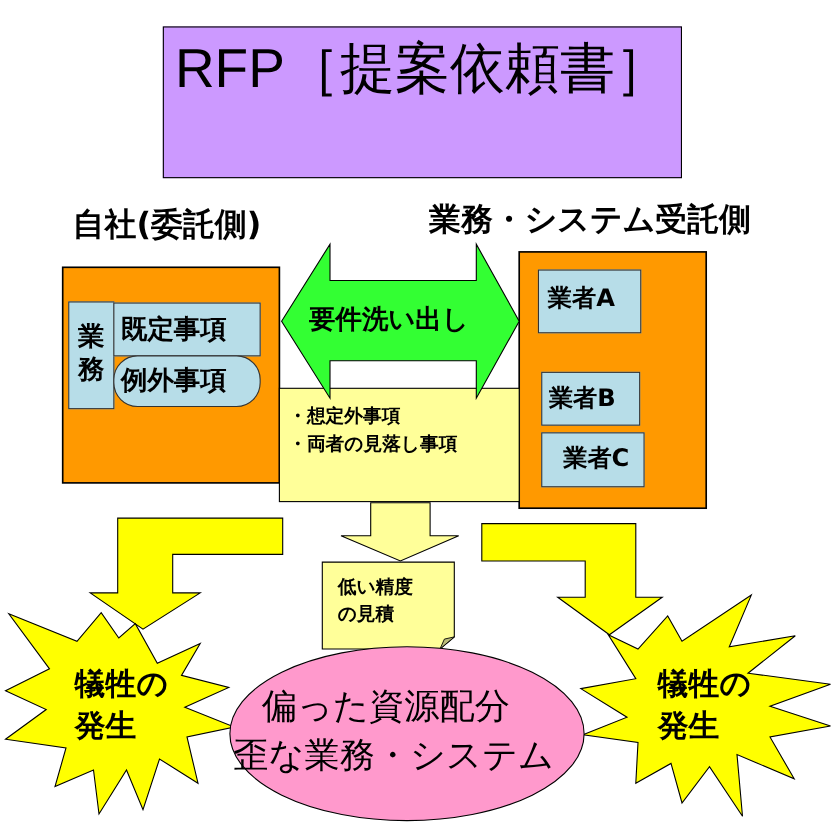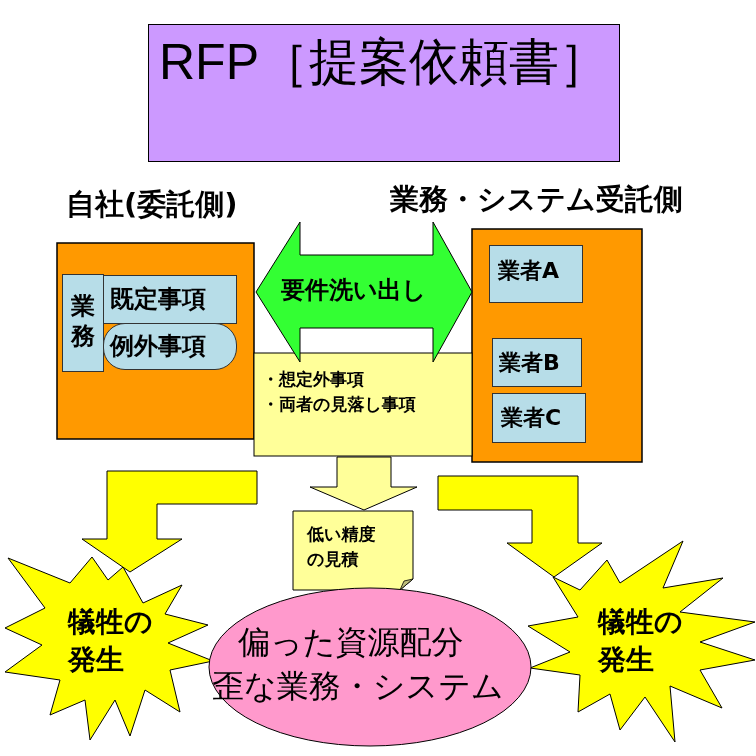--- a/index.html
+++ b/index.html
@@ -60,21 +60,21 @@
 <div class="abs cell" style="left:103px; top:323px; width:134px; height:47px; font-size:24px; line-height:45px; padding-left:6px;border-radius:22px;">
   <span>例外事項</span>
 </div>
 
 <div class="abs cell" style="left:489px; top:245px; width:94px; height:58px; font-size:22px; padding:10px 0 0 8px;">
   <span>業者A</span>
 </div>
 <div class="abs cell" style="left:492px; top:315px; width:90px; height:49px; font-size:22px; line-height:47px; padding-left:6px;margin-top:23px;">
   <span>業者B</span>
 </div>
-<div class="abs cell" style="left:492px; top:393px; width:94px; height:50px; font-size:22px; line-height:48px; padding-left:8px;">
+<div class="abs cell" style="left:492px; top:393px; width:94px; height:50px; font-size:22px; line-height:48px; padding-left:19px;">
   <span>業者C</span>
 </div>
 
 <div class="abs lbl" style="left:281px; top:274px; font-size:24px;">要件洗い出し</div>
 
 <div class="abs lbl" style="left:262px; top:367px; font-size:17px; line-height:25px;">
   <div>・想定外事項</div>
   <div>・両者の見落し事項</div>
 </div>
 

